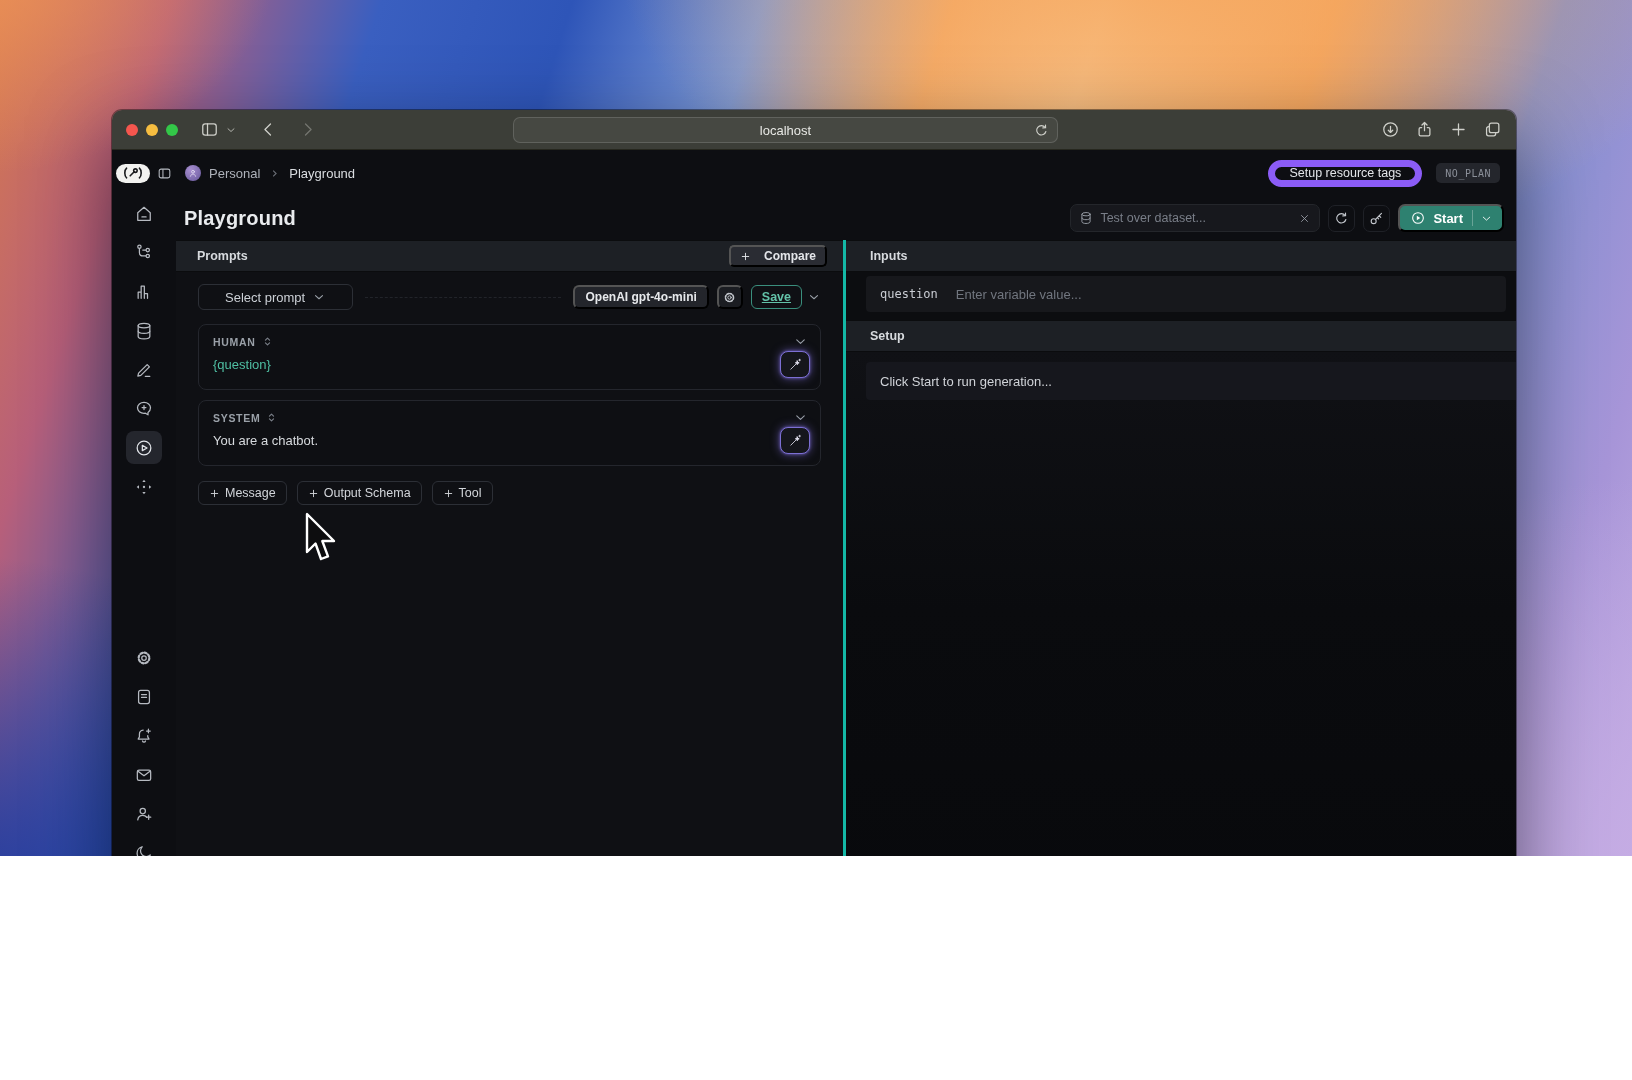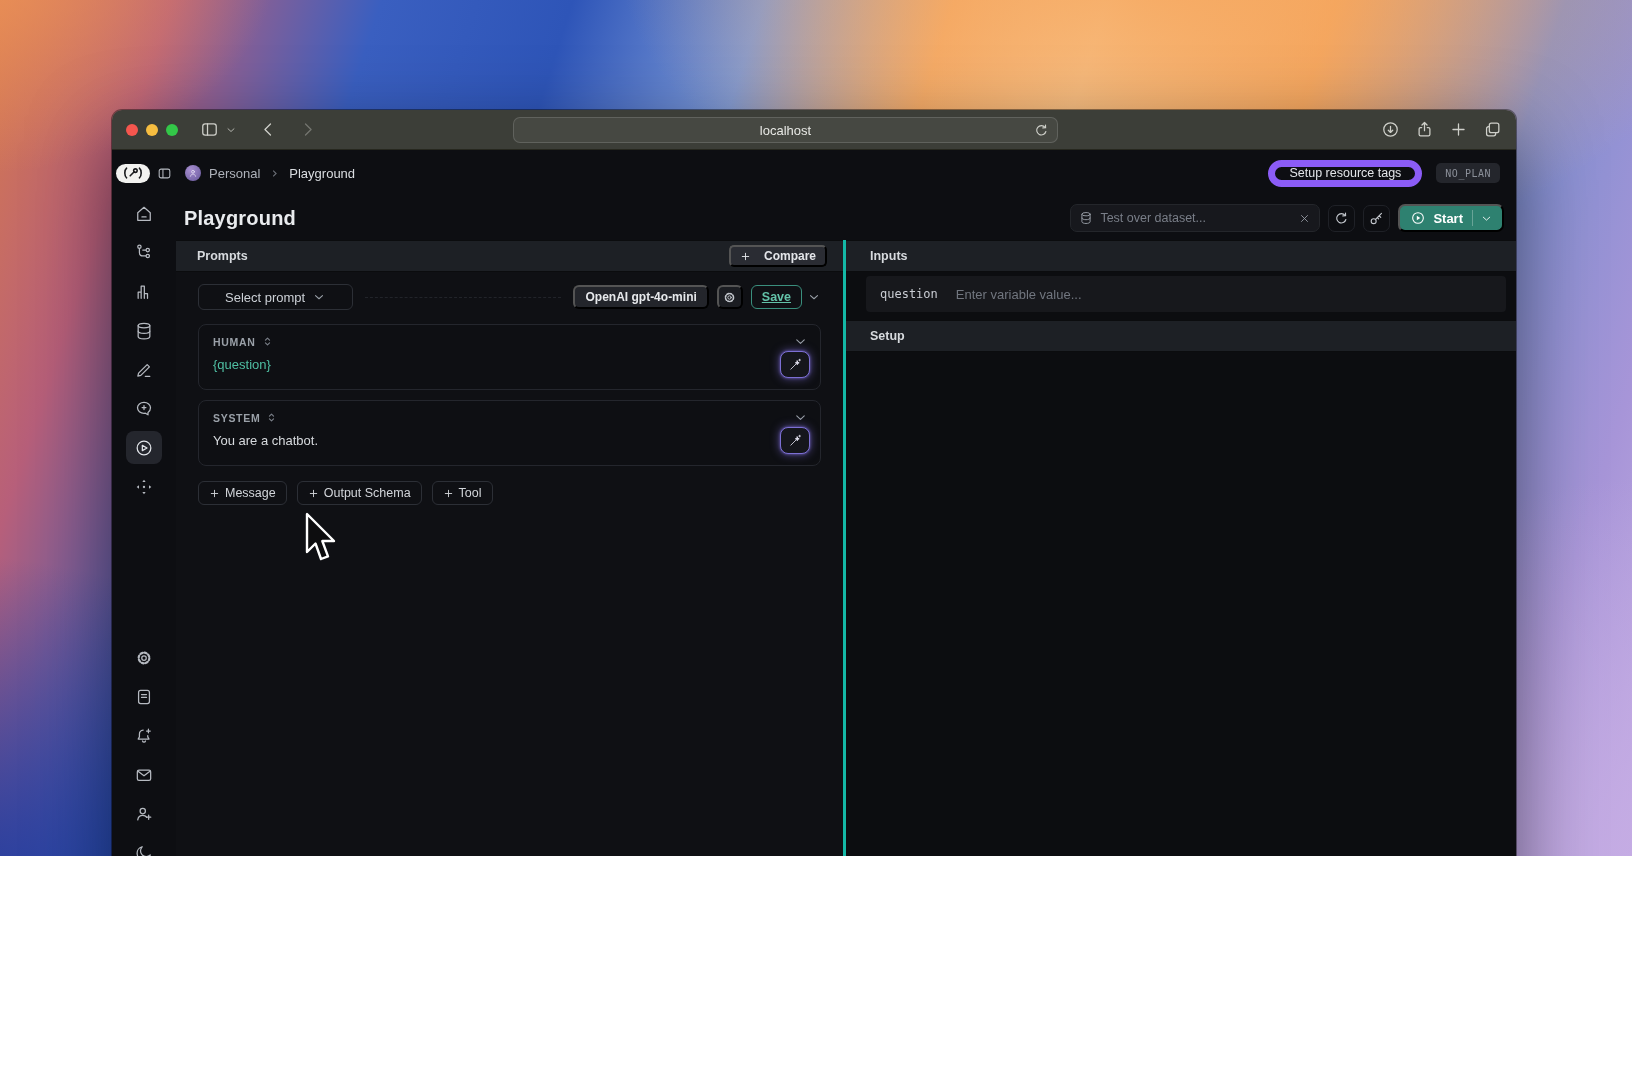--- a/index.html
+++ b/index.html
@@ -518,20 +518,23 @@
               <span class="t">Inputs</span>
             </div>
             <div class="var-row">
               <span class="var-name">question</span>
               <input type="text" placeholder="Enter variable value..." style="">
             </div>
 
             <div class="band output-band">
               <span class="t">Setup</span>
             </div>
+            <div class="output-body">
+              <div class="empty-row">Click Start to run generation...</div>
+            </div>
           </section>
 
         </div>
       </div>
     </div>
   </div>
 
   <svg class="cursor" viewBox="0 0 36 52">
     <path d="M4 2 L4 40 L12.5 31.5 L18 47 L25 44.3 L19.3 29 L31 29 Z" fill="#0d0d0f" stroke="#ffffff" stroke-width="2.4" stroke-linejoin="round"></path>
   </svg>

